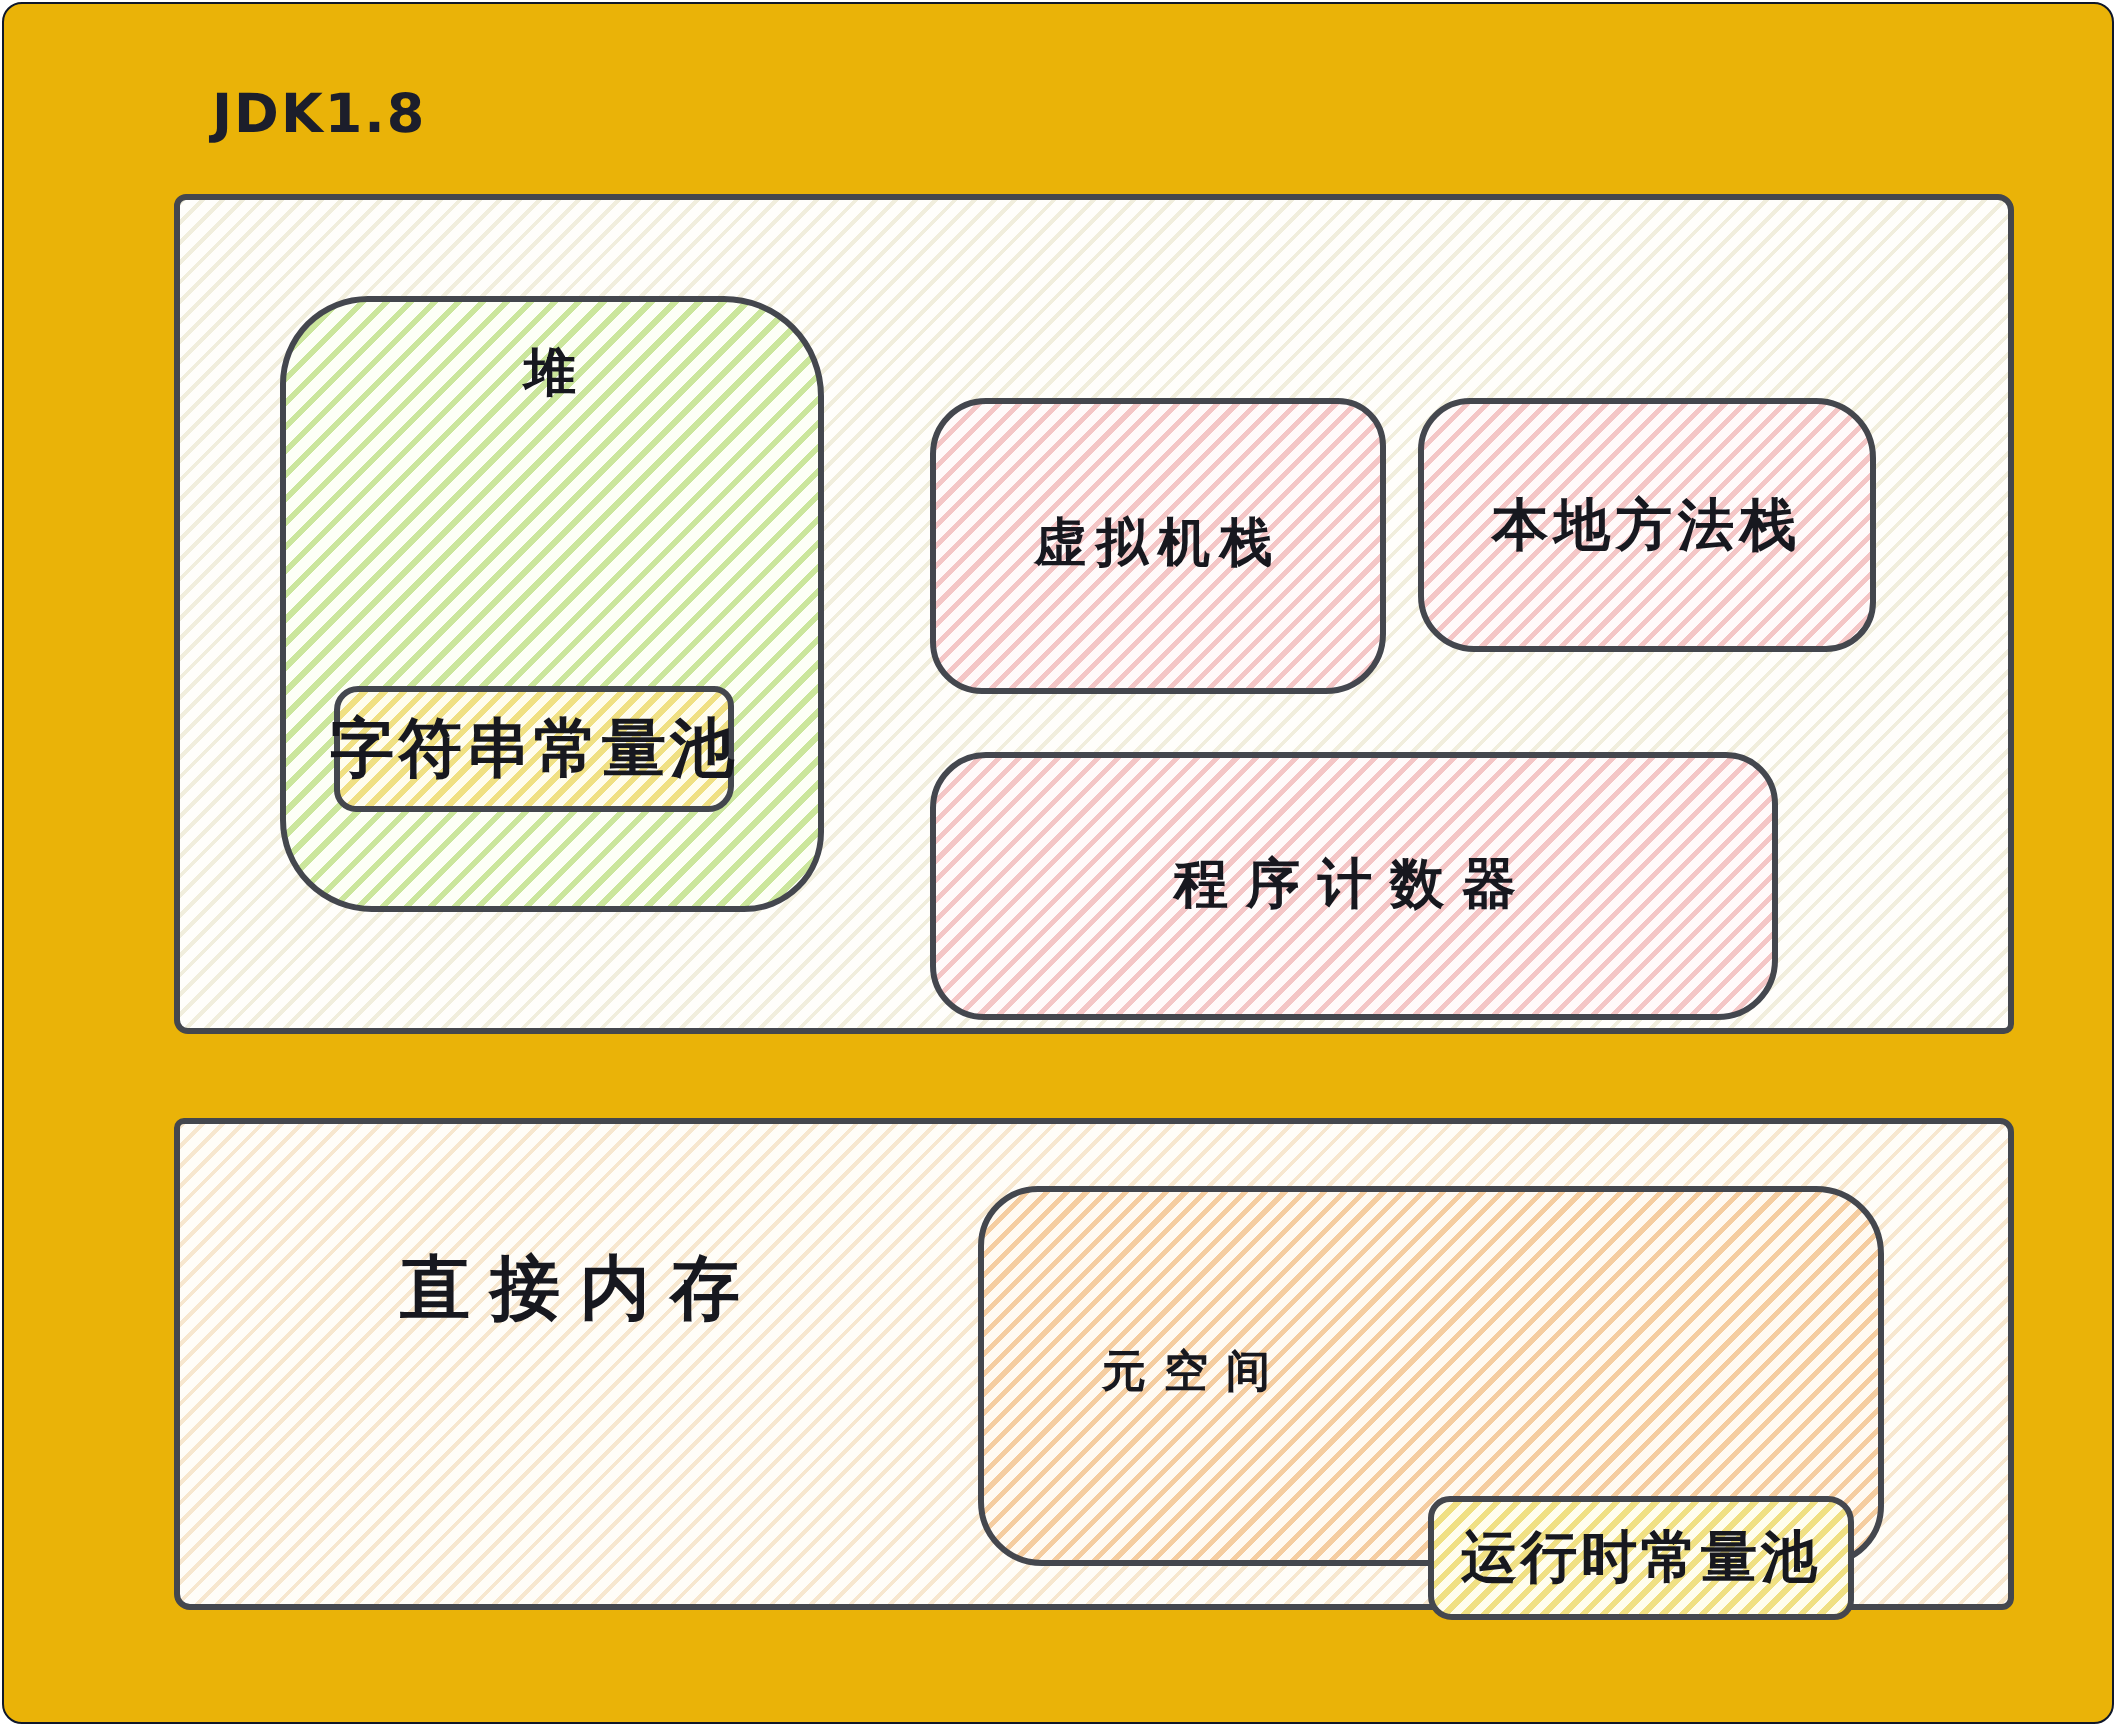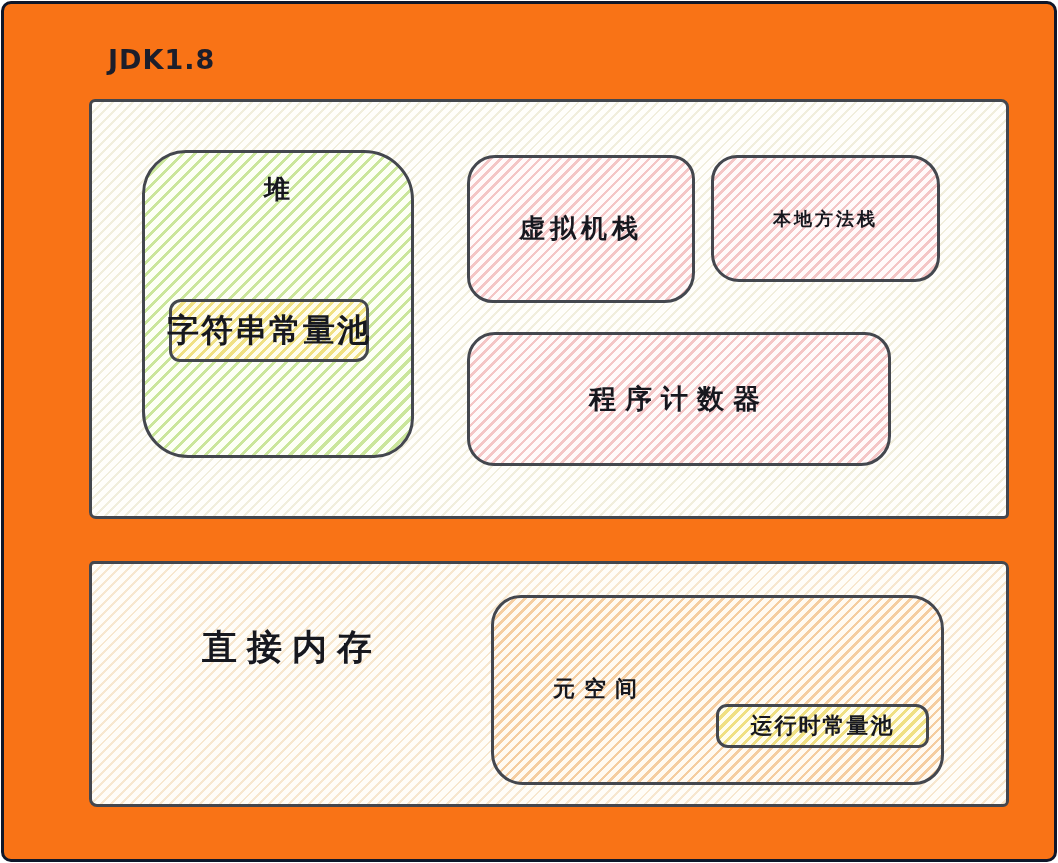--- a/index.html
+++ b/index.html
@@ -1,23 +1,23 @@
 <!DOCTYPE html>
 <html><head>
 <meta charset="utf-8">
 <style>
   * { margin:0; padding:0; box-sizing:border-box; }
   html,body { width:1058px; height:863px; background:#ffffff; font-family:"DejaVu Sans", sans-serif; }
   .canvas {
     position:relative; width:1056px; height:861px; margin:1px;
-    background:#f97316; border:3px solid #0f172a; border-radius:10px; overflow:hidden;
+    background:#eab308; border:1px solid #0f172a; border-radius:10px; overflow:hidden;
   }
   .shape { position:absolute; border:3px solid #44474e; }
   .lbl { color:#17181f; font-weight:700; line-height:1.2; white-space:nowrap; }
-  .center { display:flex; align-items:center; justify-content:center; }
+  .center { display:flex; align-items:center; justify-content:center;margin-top:46px; }
 
   
   .fill-cream  { background-color:#fffefb;
     background-image:repeating-linear-gradient(135deg,#f1eedd 0px,#f1eedd 2px,rgba(0,0,0,0) 2px,rgba(0,0,0,0) 7px); }
   .fill-cream-orange { background-color:#fffdf8;
     background-image:repeating-linear-gradient(135deg,#f7e7cf 0px,#f7e7cf 2px,rgba(0,0,0,0) 2px,rgba(0,0,0,0) 7px); }
   .fill-green  { background-color:#fdfff6;
     background-image:repeating-linear-gradient(135deg,#cbe69c 0px,#cbe69c 3px,rgba(0,0,0,0) 3px,rgba(0,0,0,0) 8.5px); }
   .fill-yellow { background-color:#fffdee;
     background-image:repeating-linear-gradient(135deg,#f0e083 0px,#f0e083 3px,rgba(0,0,0,0) 3px,rgba(0,0,0,0) 7px); }
@@ -28,30 +28,30 @@
 
   .page-title { position:absolute; left:104px; top:40px; font-size:27px; font-weight:700;
     color:#1c1e2b; letter-spacing:1px; }
 
   
   .rt-area   { left:85px;  top:95px;  width:920px; height:420px; border-radius:6px 8px 5px 7px; }
   .heap      { left:135px; top:143px; width:272px; height:308px; border-radius:44px 50px 40px 46px; }
   .heap-lbl  { position:absolute; left:0; top:21px; width:100%; text-align:center; font-size:26px; letter-spacing:2px; }
   .str-pool  { left:162px; top:292px; width:200px; height:63px; border-radius:12px 10px 13px 11px; font-size:32px; letter-spacing:2px; }
   .vm-stack  { left:460px; top:148px; width:228px; height:148px; border-radius:28px 24px 30px 26px; font-size:26px; letter-spacing:5px; }
-  .nm-stack  { left:704px; top:148px; width:229px; height:127px; border-radius:26px 30px 25px 28px; font-size:18px; letter-spacing:3px; }
+  .nm-stack  { left:704px; top:148px; width:229px; height:127px; border-radius:26px 30px 25px 28px; font-size:28px; letter-spacing:3px; }
   .pc-reg    { left:460px; top:325px; width:424px; height:134px; border-radius:28px 26px 30px 27px; font-size:27px; letter-spacing:9px; }
 
   
   .dm-area   { left:85px;  top:557px; width:920px; height:246px; border-radius:5px 7px 6px 8px; }
   .dm-lbl    { position:absolute; left:166px; top:622px; font-size:35px; letter-spacing:10px;margin-left:32px; }
   .metaspace { left:487px; top:591px; width:453px; height:190px; border-radius:30px 34px 30px 32px; }
   .ms-lbl    { position:absolute; left:549px; top:672px; font-size:22px; letter-spacing:9px; }
   .cls-pool  { left:712px; top:615px; width:211px; height:63px; border-radius:12px 11px 13px 10px; font-size:26px; letter-spacing:5px; }
-  .run-pool  { left:712px; top:700px; width:213px; height:44px; border-radius:11px 13px 10px 12px; font-size:22px; letter-spacing:2px; }
+  .run-pool  { left:712px; top:700px; width:213px; height:62px; border-radius:11px 13px 10px 12px; font-size:28px; letter-spacing:2px; }
 </style>
 </head>
 <body>
 
 <div class="canvas">
 
   <div class="page-title lbl">JDK1.8</div>
 
   <div class="shape rt-area fill-cream">
 

